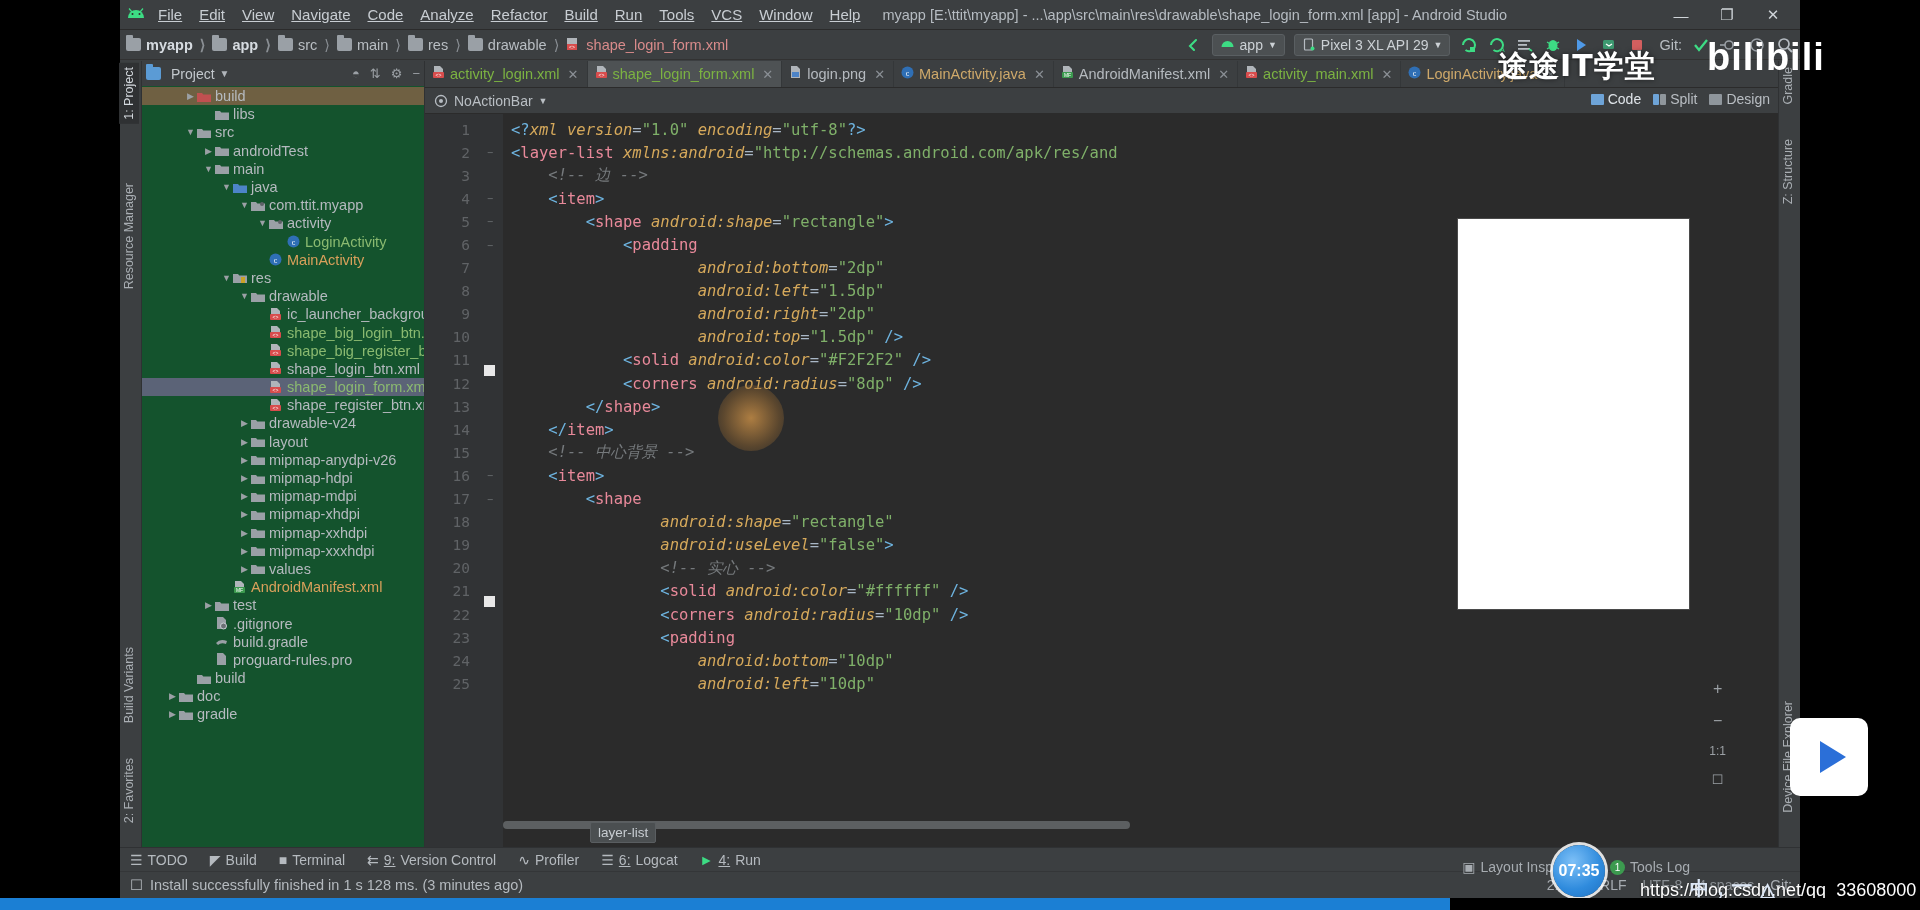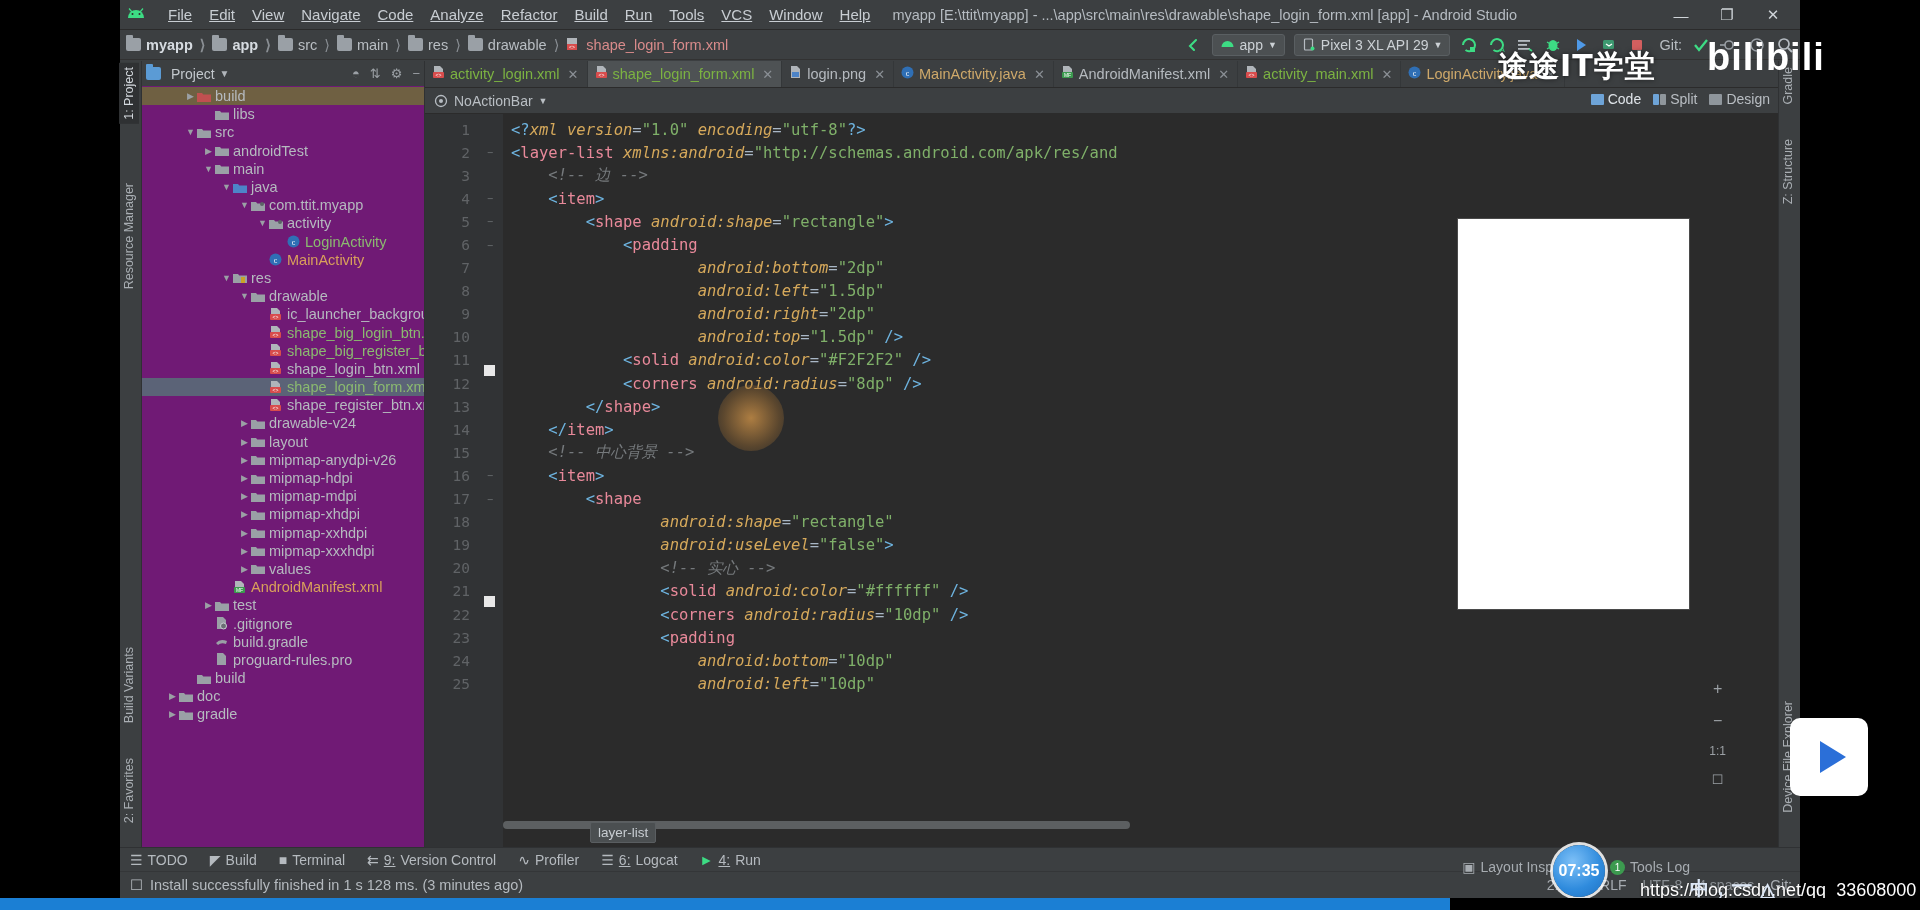--- a/index.html
+++ b/index.html
@@ -31,21 +31,21 @@
     height: 30px;
     background: #3c3f41;
     display: flex; align-items: center;
     padding-left: 6px;
     border-bottom: 1px solid #2b2b2b;
   }
   .android-logo {
     width: 20px; height: 18px; margin-right: 10px;
     display: flex; align-items: center; justify-content: center;
   }
-  .menu { display: flex; align-items: center; gap: 17px; margin-left: 12px; }
+  .menu { display: flex; align-items: center; gap: 17px; margin-left: 2px; }
   .menu span {
     color: #c8cdd2; font-size: 15px; cursor: default;
     white-space: nowrap;
   }
   .menu span u { text-decoration: underline; }
   .window-title {
     margin-left: 22px; color: #b6bcc2; font-size: 14.5px; white-space: nowrap;
   }
   .win-ctrl {
     position: absolute; right: 4px; top: 0; height: 30px;
@@ -103,21 +103,21 @@
   .vtab {
     position: absolute; left: -1px;
     writing-mode: vertical-rl; transform: rotate(180deg);
     color: #a9aeb3; font-size: 12.5px; white-space: nowrap;
     padding: 4px 3px;
   }
   .vtab.sel { background:#2f3133; color:#d4d9de; }
 
   
   .project {
-    width: 283px; background: #701a75; display: flex; flex-direction: column;
+    width: 283px; background: #14532d; display: flex; flex-direction: column;
     border-right: 1px solid #2f3133;
   }
   .projhead {
     height: 25px; display:flex; align-items:center; padding: 0 4px;
     background: #3c3f41; position: relative;
   }
   .projhead .lbl { color: #c3c8cd; font-size: 14px; margin-left: 5px;}
   .projhead .caret { margin-left: 5px; color:#b0b5ba; font-size: 10px;}
   .projhead .acts { position:absolute; right: 4px; display:flex; gap: 10px; align-items:center; color:#9ba0a5; font-size: 13px;}
   .tree { flex: 1; overflow: hidden; position: relative; padding-top: 1px; font-size: 14.5px;}

